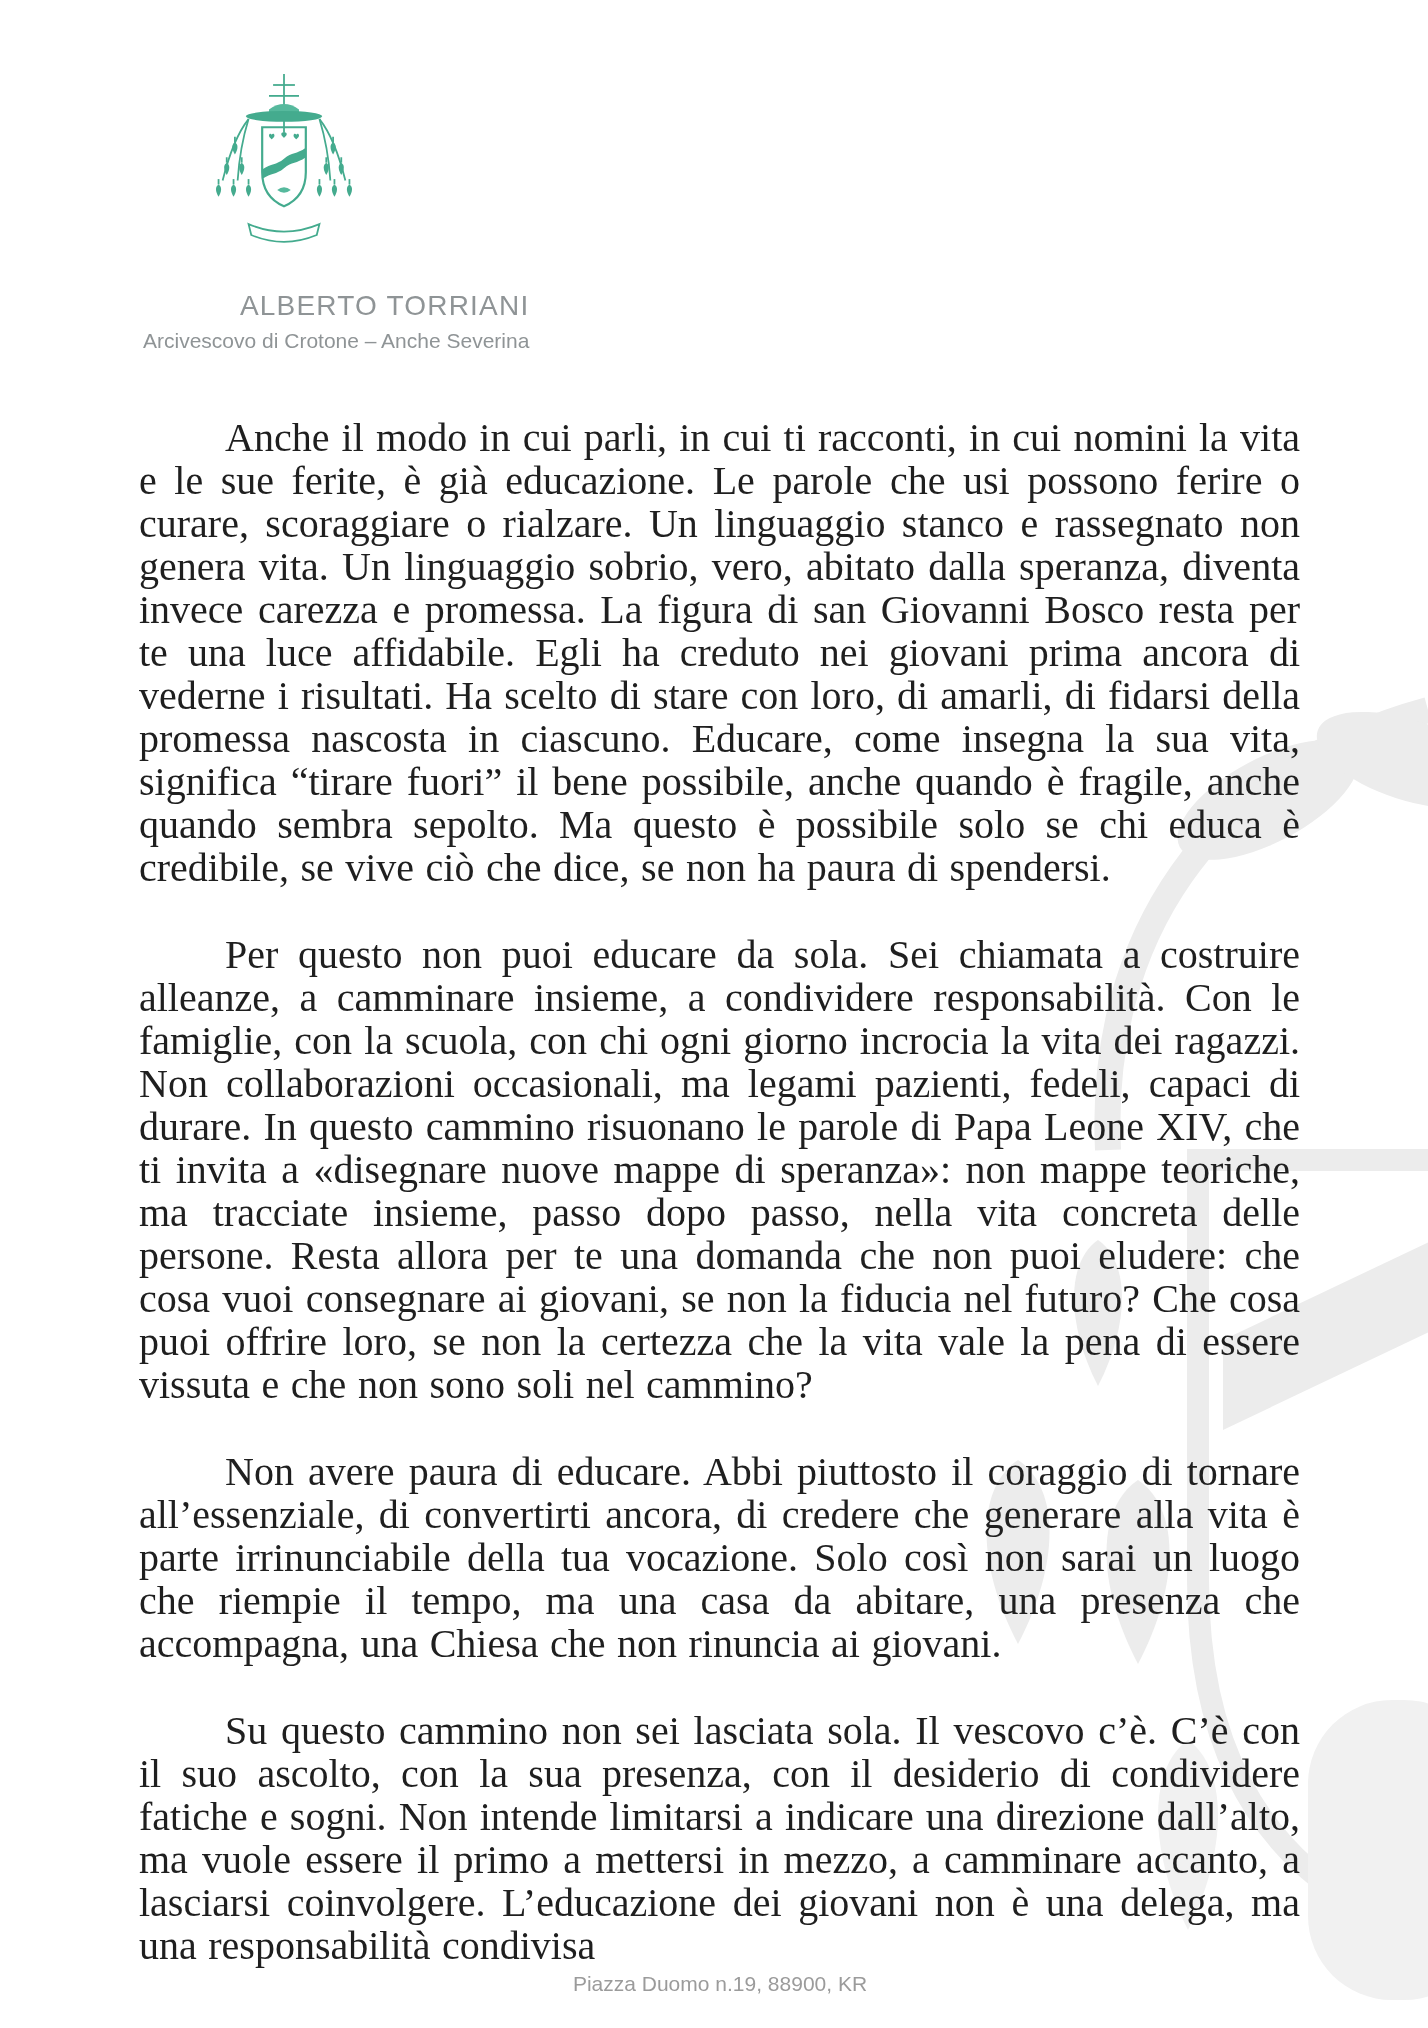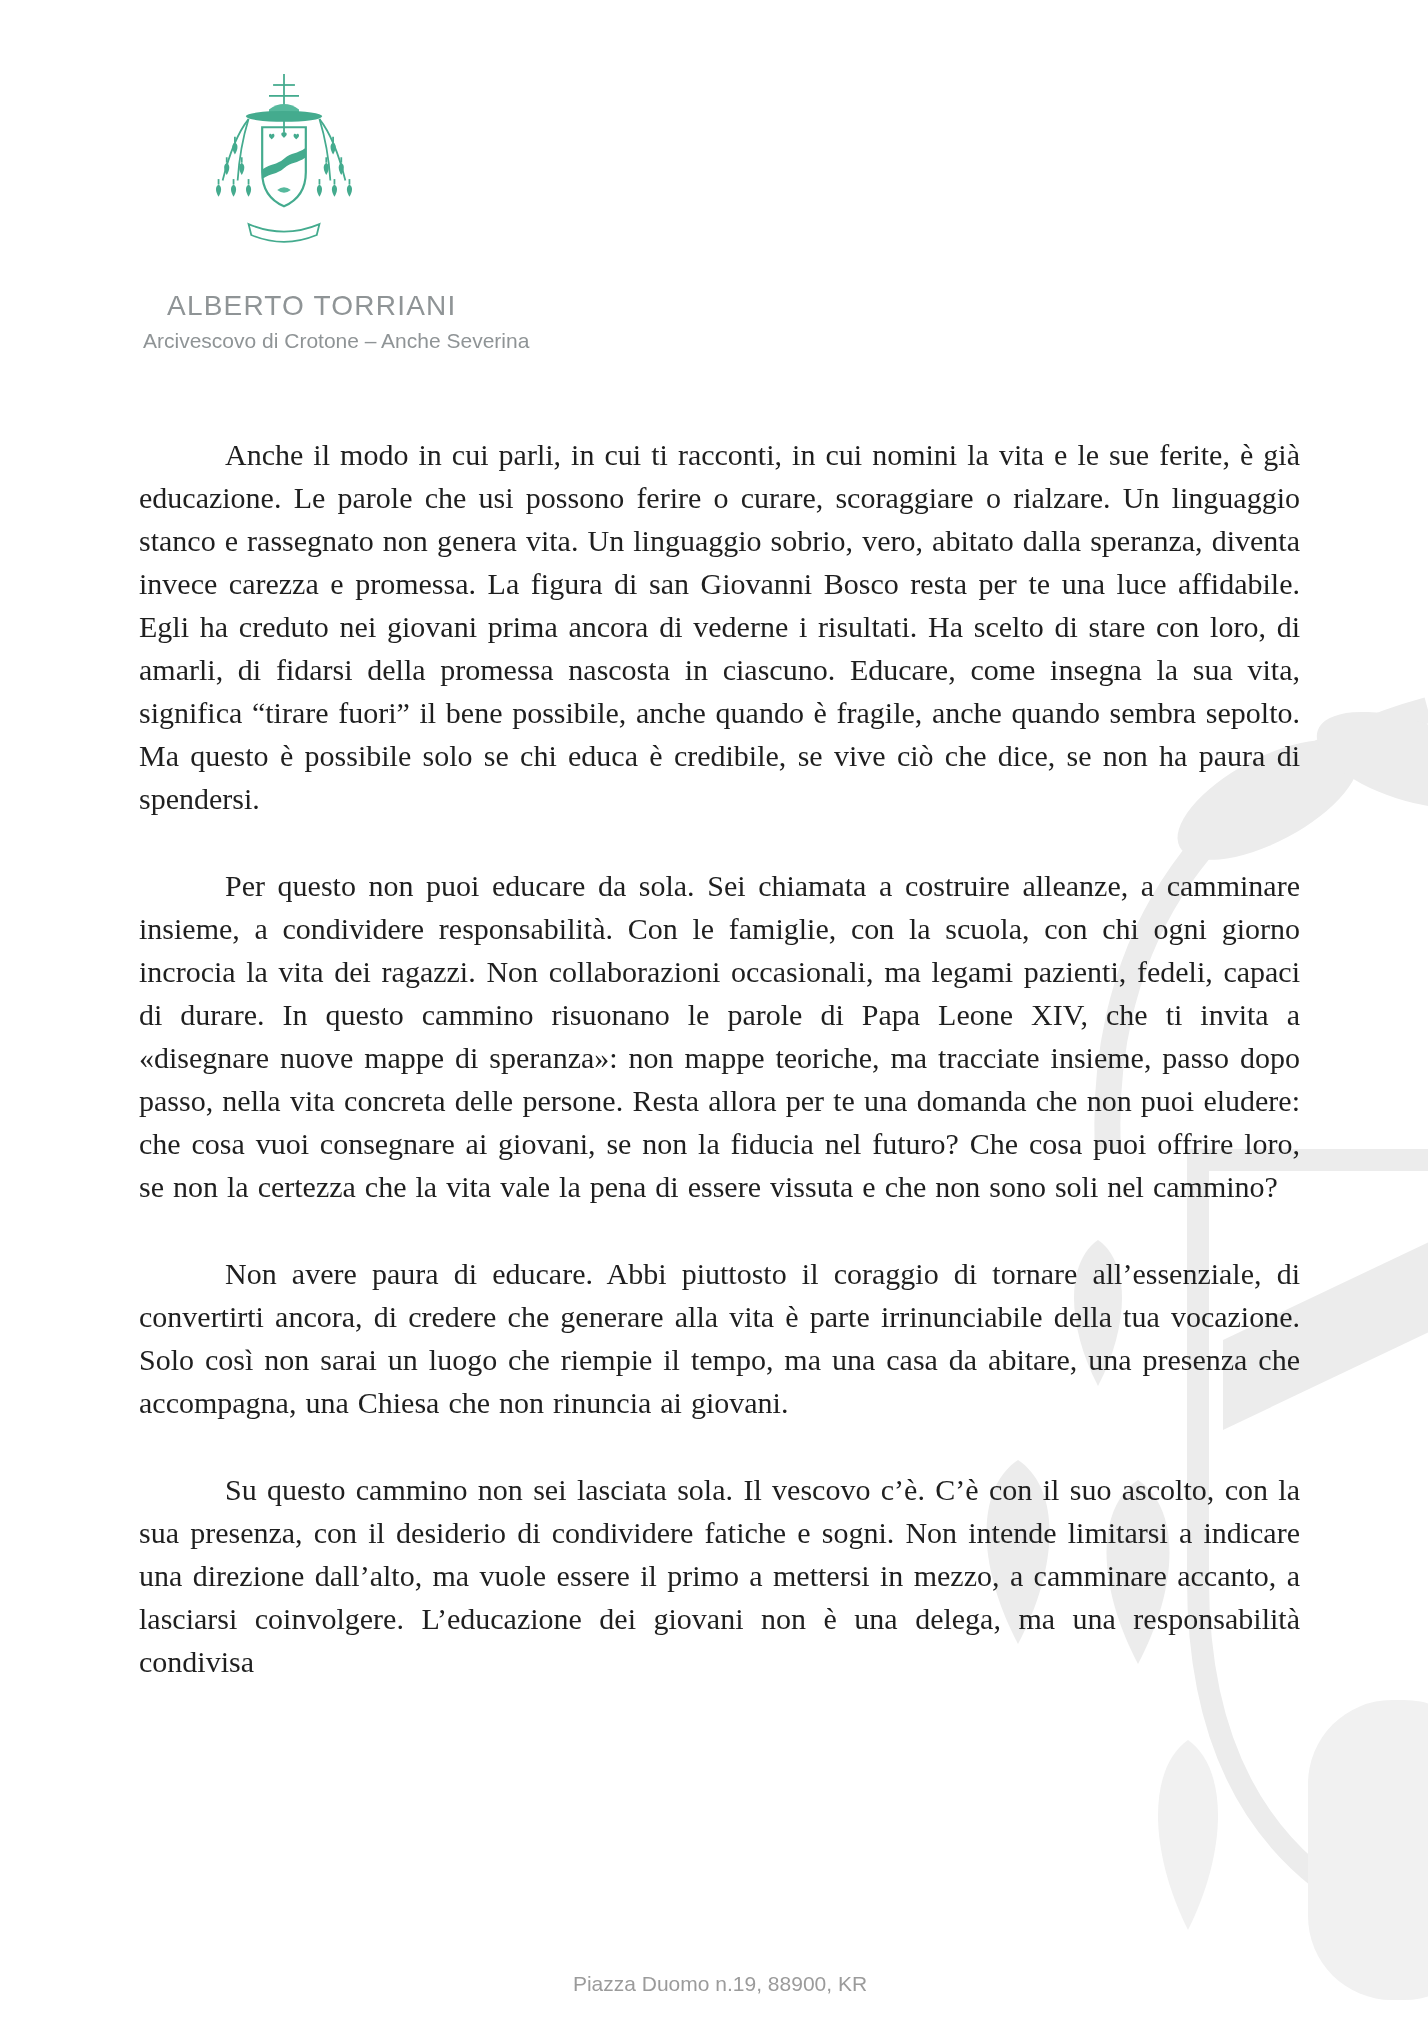--- a/index.html
+++ b/index.html
@@ -28,20 +28,21 @@
   .wm-fill  { fill:var(--watermark-gray, #ececec); }
   .wm-fill2 { fill:var(--watermark-gray-2, #f1f1f1); }
   .wm-stroke { fill:none; stroke:var(--watermark-gray, #ececec); }
 
   
   .letterhead {
     position:absolute;
     top:70px;
     left:143px;
     z-index:2;
+    text-align:right;
   }
   .crest { width:150px; margin-left:66px; }
   .crest svg { width:100%; display:block; }
   .k-fill   { fill:var(--crest-green, #44ab8e); }
   .k-fill-l { fill:var(--crest-green-light, #56b99d); }
   .k-stroke { fill:none; stroke:var(--crest-green, #44ab8e); stroke-width:4; }
   .k-stroke.thin { stroke-width:2.6; }
   .k-stroke.shield { stroke-width:3.2; }
 
   .sender-name {
@@ -57,24 +58,24 @@
     font-family:"Liberation Sans", sans-serif;
     font-size:21px;
     color:var(--header-gray, #8f9496);
   }
 
   
   .letter-body {
     position:absolute;
     left:139px;
     right:128px;
-    top:433px;
+    top:416px;
     z-index:1;
     font-family:"Liberation Serif", serif;
-    font-size:30px;
+    font-size:40px;
     line-height:43px;
     text-align:justify;
     word-spacing:1.5px;
     color:var(--text-color, #1f1f1f);
   }
   .letter-body p {
     text-indent:86px;
     margin-bottom:44px;
   }
   .letter-body p:last-child { margin-bottom:0; }

